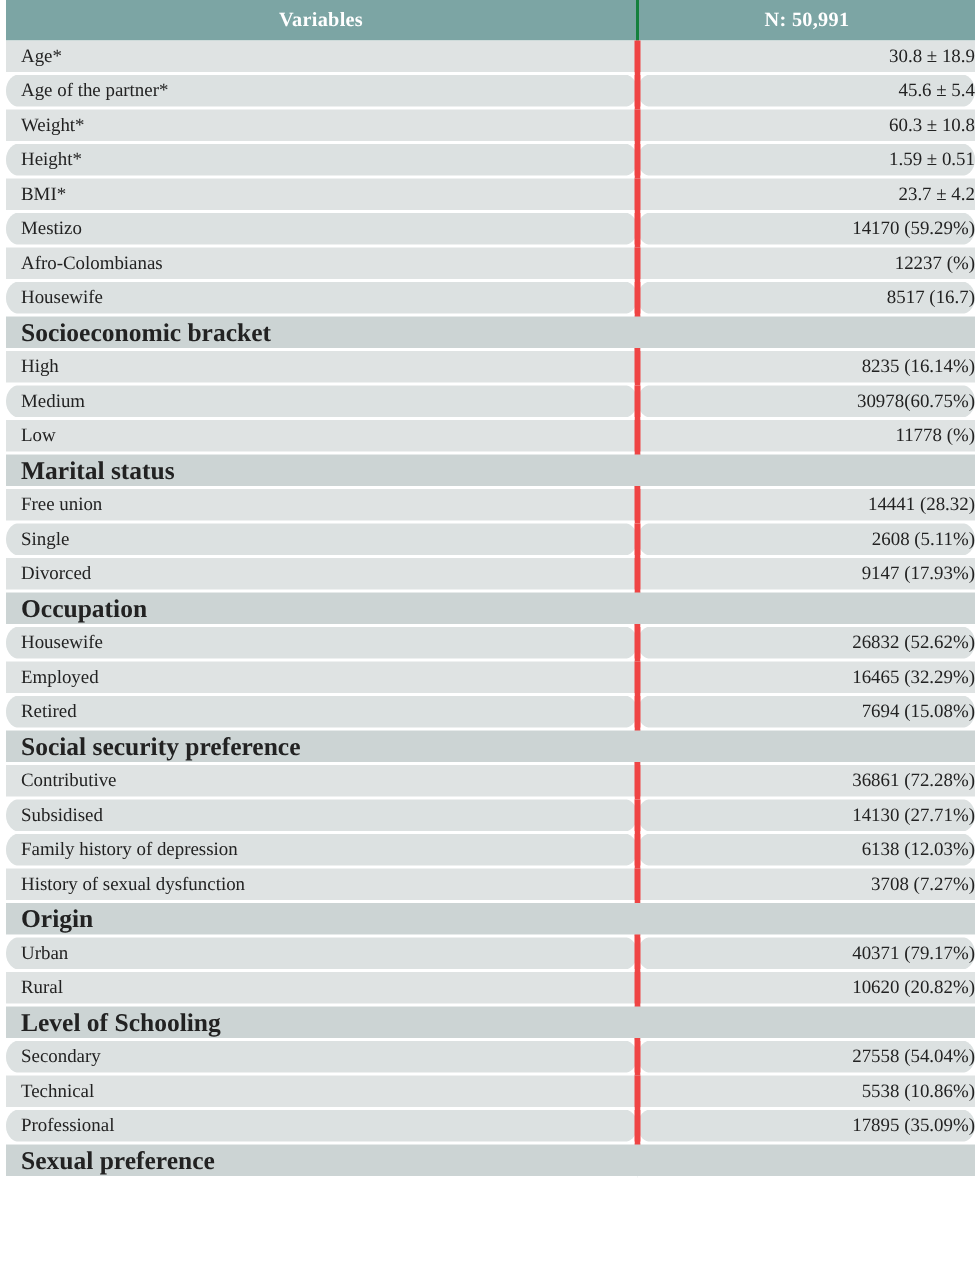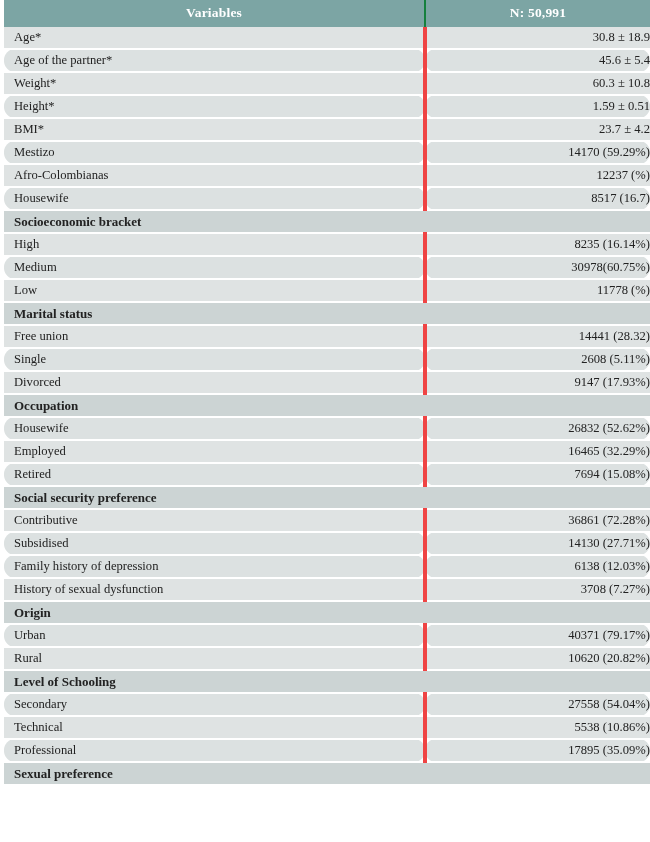--- a/index.html
+++ b/index.html
@@ -79,21 +79,21 @@
     padding-left: 10px;
     text-align: left;
   }
   tr.section-row td.sec-val {
     text-align: center;
   }
   
   tr.section-row td.sec-span {
     background: #ccd4d4;
     font-weight: bold;
-    font-size: 13px;
+    font-size: 17px;
     padding-left: 10px;
     text-align: left;
   }
   
   tr.section-row td.sec-cell.with-divider {
     border-right: 2px solid #ffffff;
   }
 </style>
 </head>
 <body>

